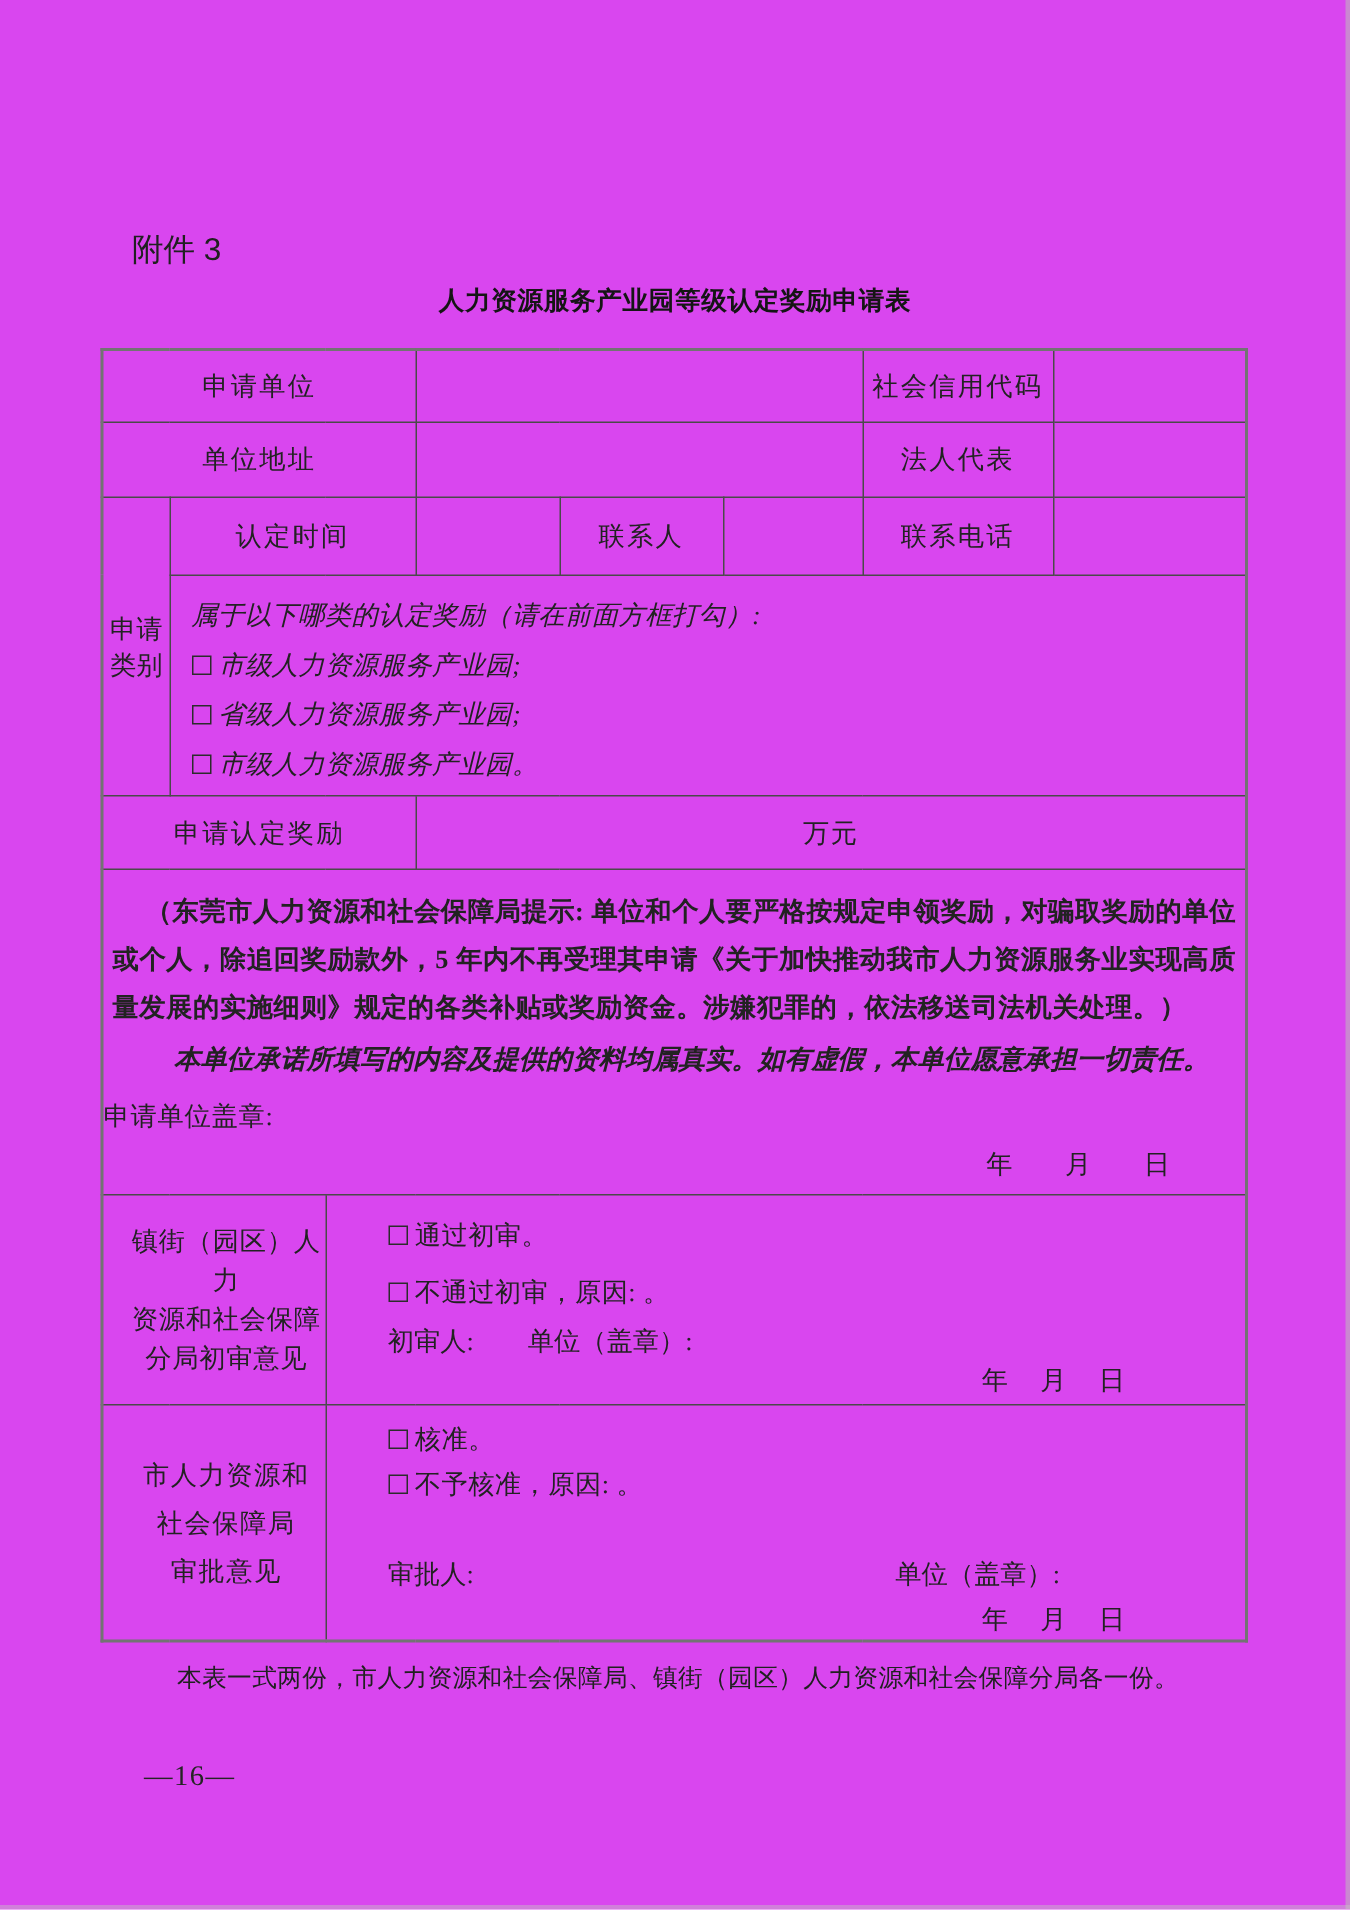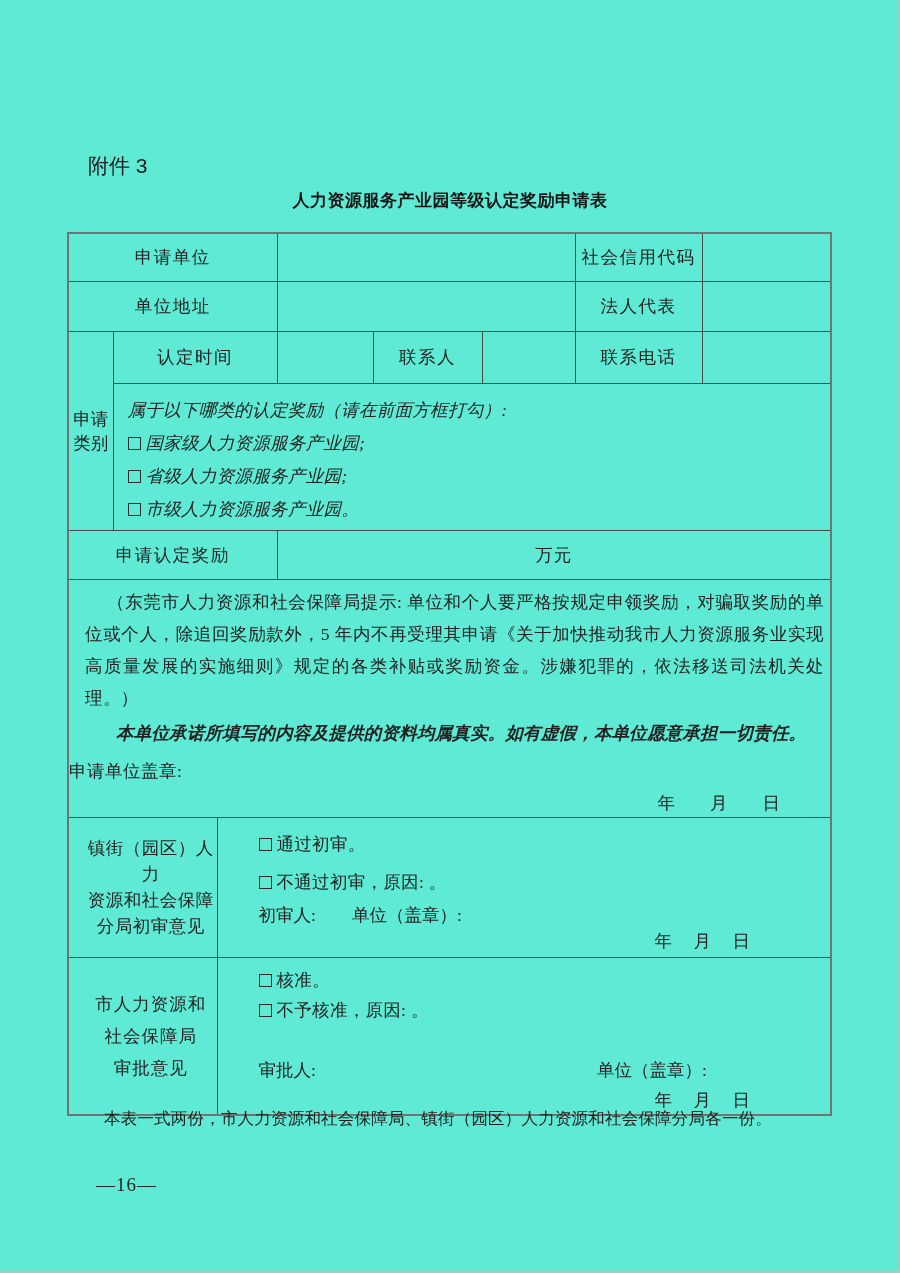--- a/index.html
+++ b/index.html
@@ -1,20 +1,20 @@
 <!DOCTYPE html>
 <html><head>
 <meta charset="utf-8">
 <style>
   * { margin:0; padding:0; box-sizing:border-box; }
   html,body { background:#ffffff; }
   .page {
     position:relative;
     width:900px; height:1273px;
-    background:#5eead4;
+    background:#d946ef;
     color:#1d1d1d;
     font-family:"Liberation Serif","DejaVu Serif",serif;
     overflow:hidden;
   }
   .scan-edge-right{position:absolute;right:0;top:0;width:3px;height:100%;background:#bdbdb8;opacity:.55;}
   .scan-edge-bottom{position:absolute;left:0;bottom:0;width:100%;height:3px;background:#c6c6c0;opacity:.45;}
 
   .attachment{
     position:absolute; left:88px; top:152px;
     font-family:"Liberation Sans","DejaVu Sans",sans-serif;
@@ -55,22 +55,22 @@
   .cb{
     display:inline-block; width:13px; height:13px;
     border:1.6px solid #2c2c2c; margin-right:5px;
     vertical-align:-1px; background:transparent;
   }
 
   td.reward-cell{ text-align:center; letter-spacing:1px; }
 
   td.decl{ vertical-align:top; padding-top:6px; }
   .notice{
-    padding:0 6px 0 16px; text-indent:22px;
-    line-height:32px; text-align:justify; letter-spacing:0.4px;
+    padding:0 6px 0 6px; text-indent:22px;
+    line-height:32px; text-align:justify; letter-spacing:0.4px;font-weight:bold;
   }
   .commitment{
     margin-top:4px; padding-left:47px; padding-right:16px;
     line-height:31px; font-weight:bold; letter-spacing:0.2px;font-style:italic;
   }
   .seal-line6{ margin-top:8px; padding-right:118px; line-height:28px; letter-spacing:0.5px; }
   .date-line{ white-space:pre; }
   .date6{ margin-top:4px; text-align:right; padding-right:50px; line-height:28px; }
 
   td.sect{ text-align:center; }
@@ -84,21 +84,21 @@
   .r7 .reviewer-line .seal{ margin-left:36px; }
   .r7 .date78{ text-align:right; padding-right:62px; line-height:26px; letter-spacing:2px; }
 
   .r8 .opt1{ margin-top:8px; line-height:26px; }
   .r8 .opt2{ margin-top:4px; line-height:26px; }
   .r8 .approver-line{ margin-top:34px; line-height:26px; display:flex; }
   .r8 .approver-line .seal{ margin-left:281px; }
   .r8 .date78{ margin-top:4px; text-align:right; padding-right:62px; line-height:26px; letter-spacing:2px; }
 
   .footer-note{
-    position:absolute; left:104px; top:1108px;
+    position:absolute; left:118px; top:1108px;
     font-size:16.5px; letter-spacing:0.2px; color:#202020;
   }
   .page-number{
     position:absolute; left:96px; top:1174px;
     font-size:19px; color:#252525; letter-spacing:1px;
   }
 </style>
 </head>
 <body>
 
@@ -143,21 +143,21 @@
       <td class="lbl">联系人</td>
       <td class="val"></td>
       <td class="lbl">联系电话</td>
       <td class="val"></td>
     </tr>
 
     <tr class="r4">
       <td colspan="7" class="cat-content">
         <div class="prompt">属于以下哪类的认定奖励（请在前面方框打勾）:</div>
         <div class="opt">
-          <span class="cb"></span><span>国家级人力资源服务产业园;</span>
+          <span class="cb"></span><span>市级人力资源服务产业园;</span>
         </div>
         <div class="opt">
           <span class="cb"></span><span>省级人力资源服务产业园;</span>
         </div>
         <div class="opt">
           <span class="cb"></span><span>市级人力资源服务产业园。</span>
         </div>
       </td>
     </tr>
 

